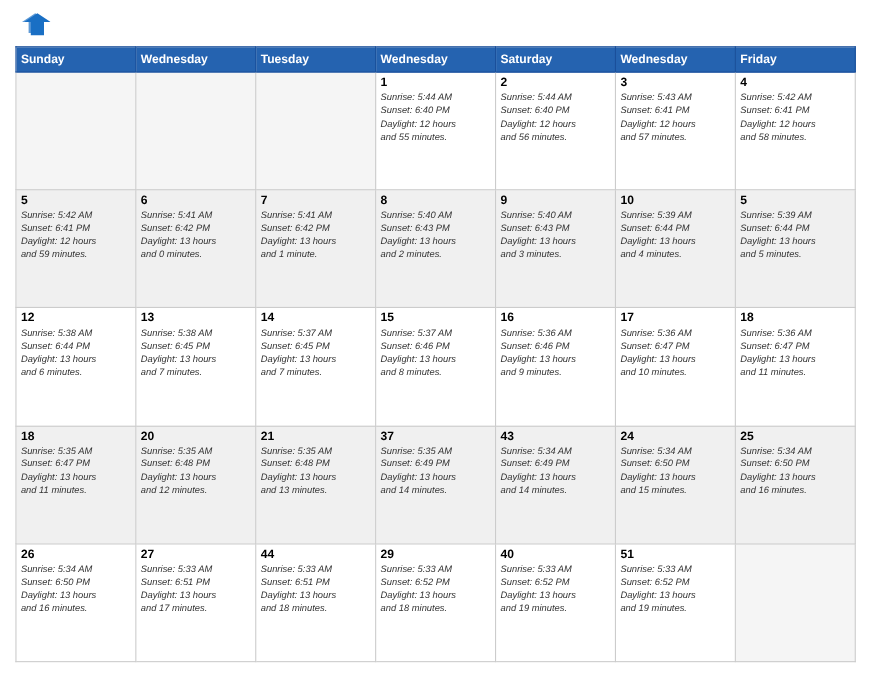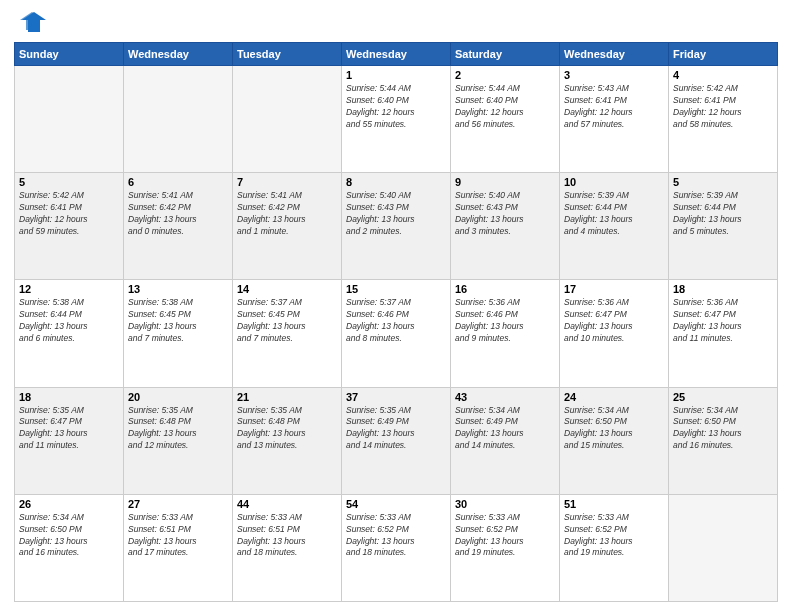--- a/index.html
+++ b/index.html
@@ -330,28 +330,28 @@
 and 17 minutes.</div>
           </td>
           <td>
             <div class="day-num">44</div>
             <div class="day-info" style="white-space: pre-line;">Sunrise: 5:33 AM
 Sunset: 6:51 PM
 Daylight: 13 hours
 and 18 minutes.</div>
           </td>
           <td>
-            <div class="day-num">54</div>
+            <div class="day-num">29</div>
             <div class="day-info" style="white-space: pre-line;">Sunrise: 5:33 AM
 Sunset: 6:52 PM
 Daylight: 13 hours
 and 18 minutes.</div>
           </td>
           <td>
-            <div class="day-num">30</div>
+            <div class="day-num">40</div>
             <div class="day-info" style="white-space: pre-line;">Sunrise: 5:33 AM
 Sunset: 6:52 PM
 Daylight: 13 hours
 and 19 minutes.</div>
           </td>
           <td>
             <div class="day-num">51</div>
             <div class="day-info" style="white-space: pre-line;">Sunrise: 5:33 AM
 Sunset: 6:52 PM
 Daylight: 13 hours

